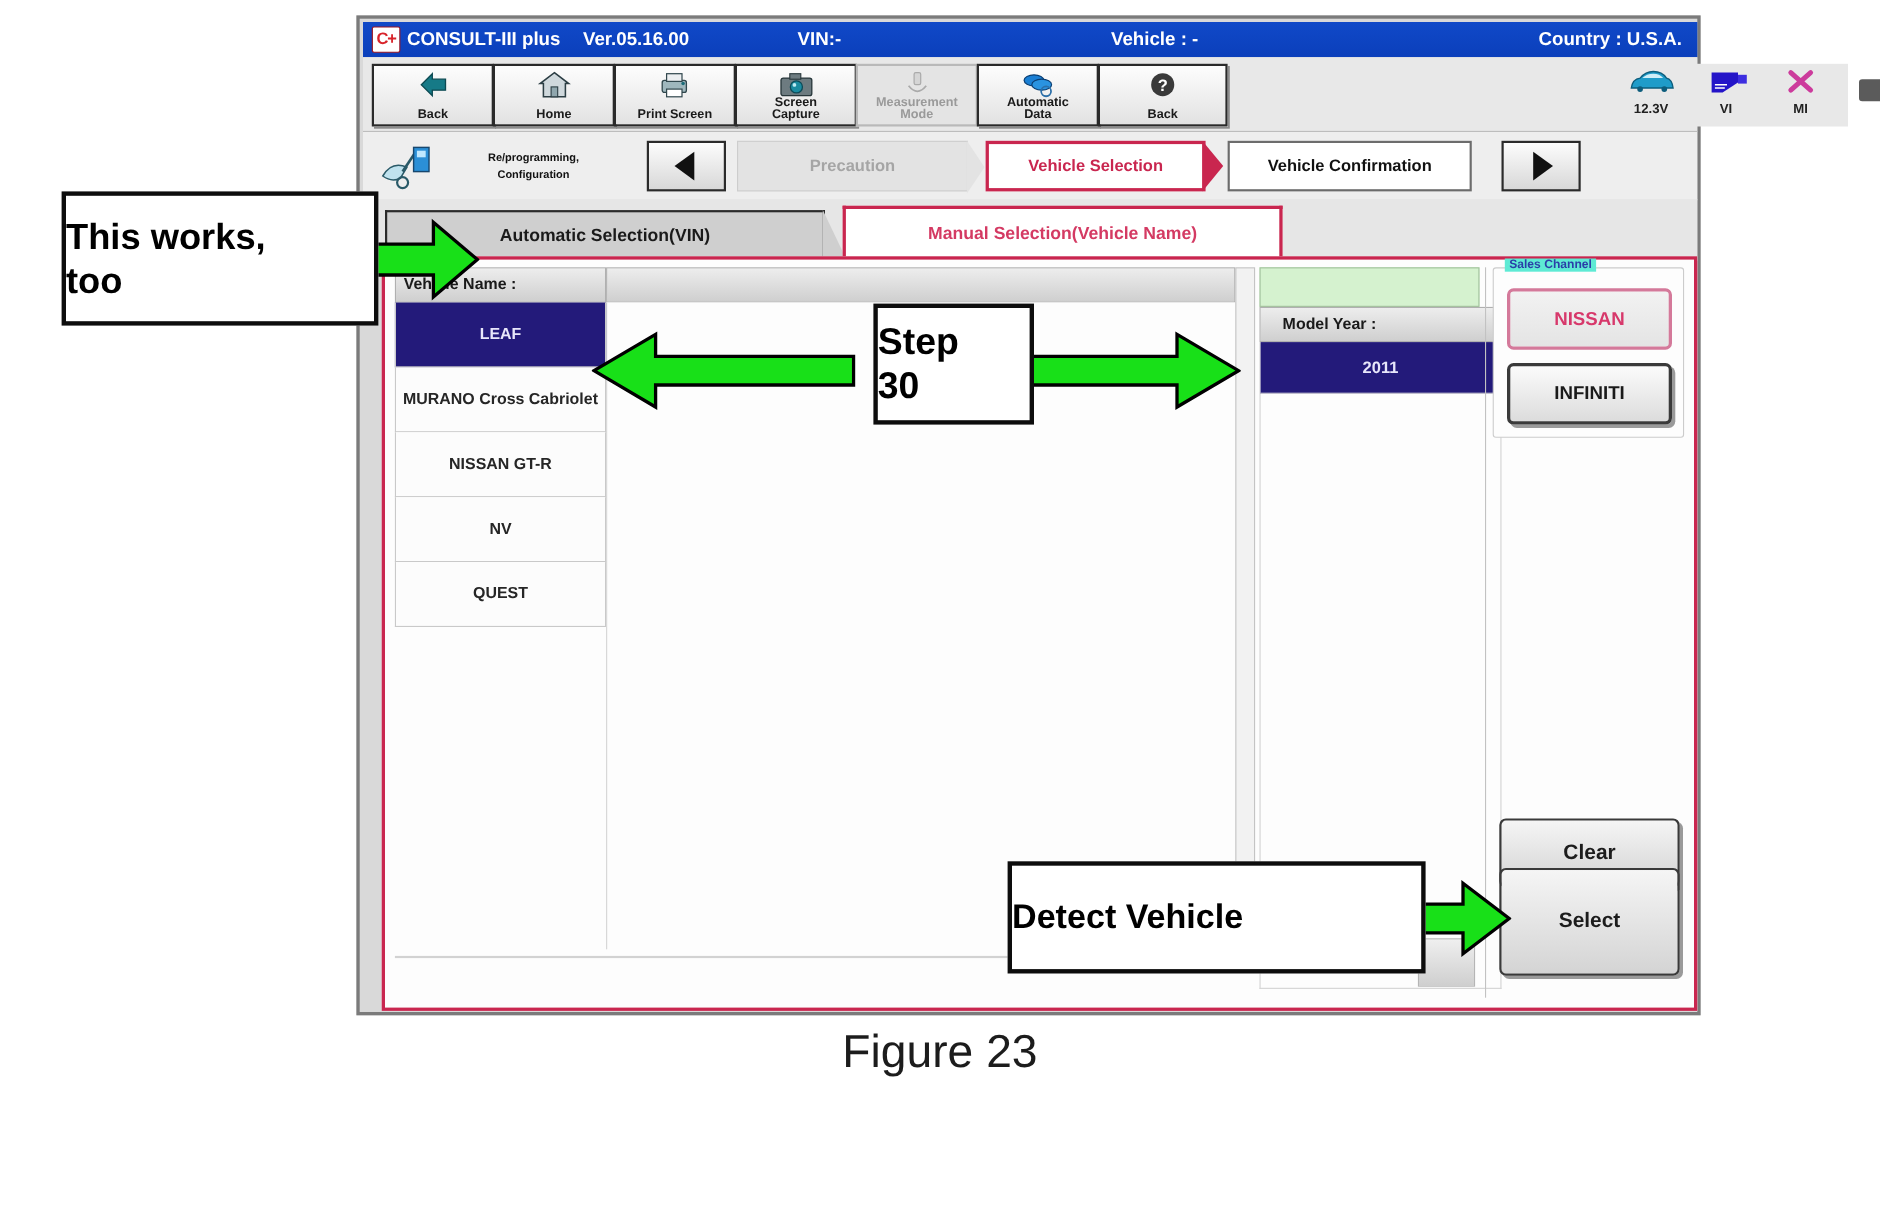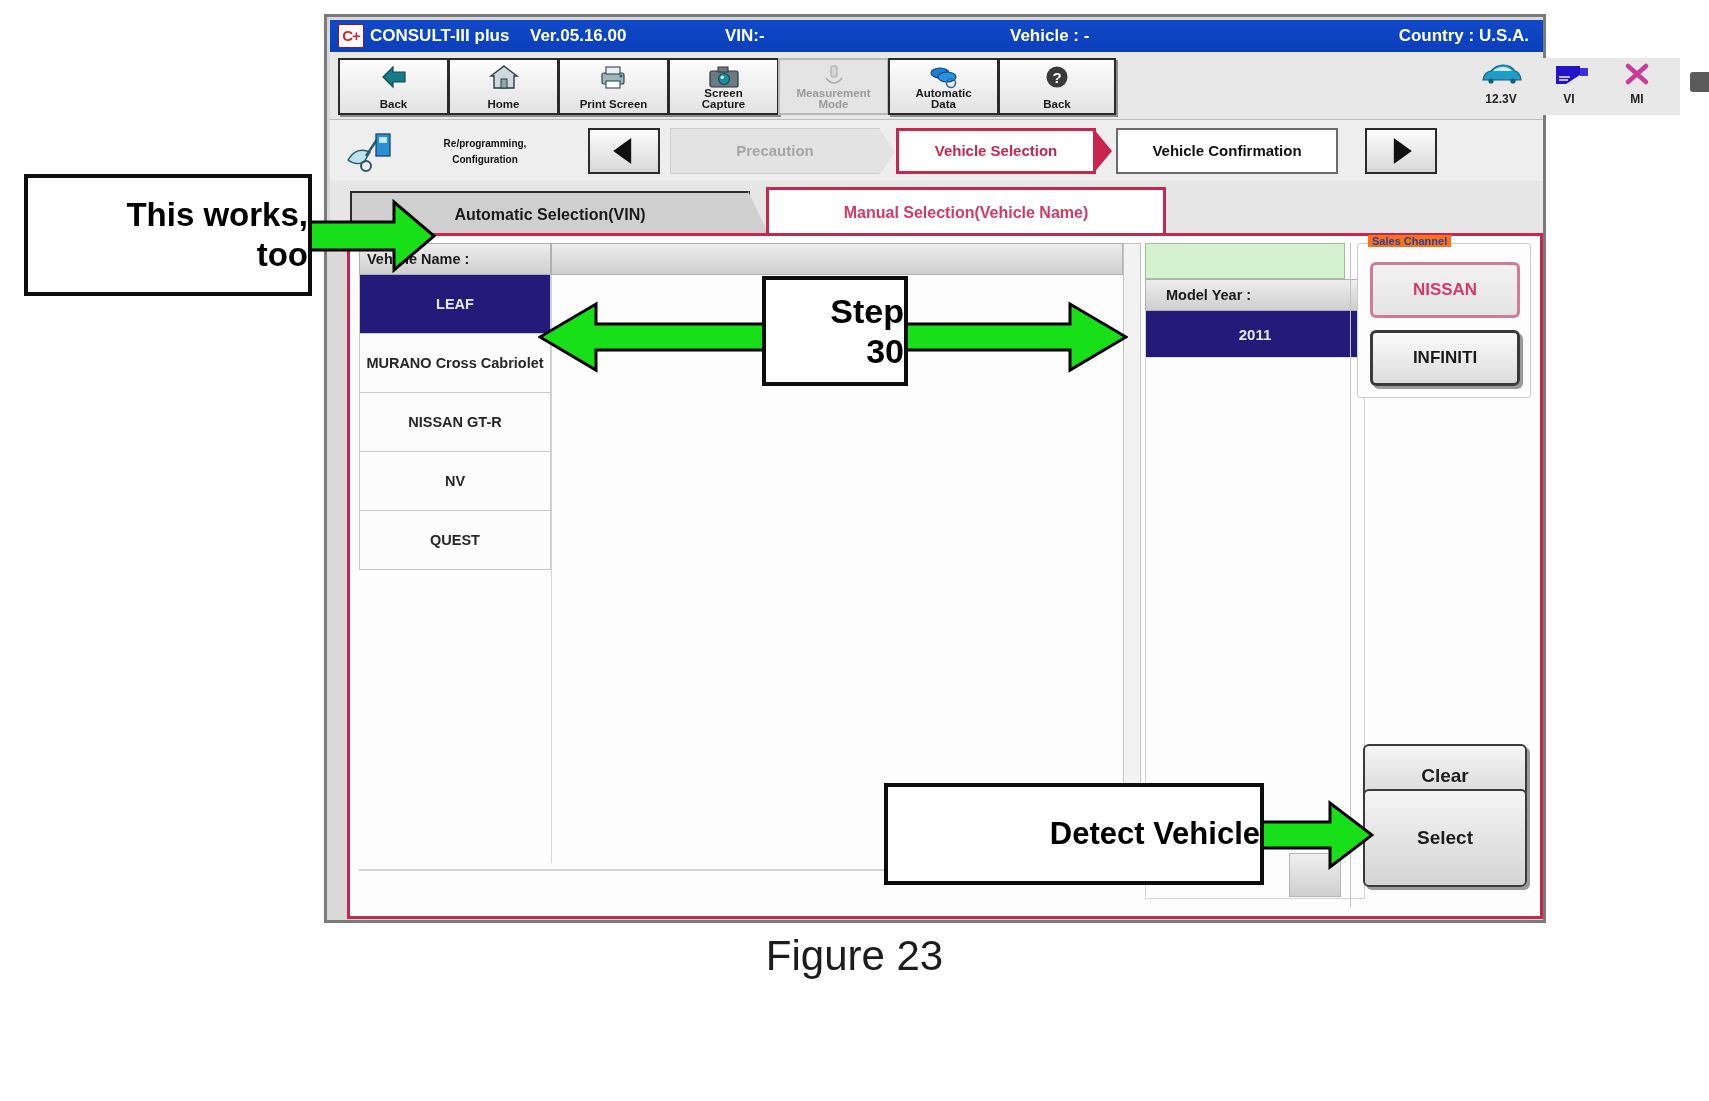--- a/index.html
+++ b/index.html
@@ -107,41 +107,41 @@
   #my-list{position:absolute;left:0;right:0;top:32px;bottom:0;background:#fdfdfd;border:1px solid #d3d3d3;
            border-top:none;box-sizing:border-box;}
   .myitem{height:46px;font-size:15px;font-weight:bold;color:#262626;display:flex;align-items:center;
           justify-content:center;border-bottom:1px solid #dcdcdc;}
   .myitem.sel{background:#231a7a;color:#e7e6fa;}
 
   
   #right-col{position:absolute;right:6px;top:4px;width:174px;bottom:6px;}
   #sales-group{position:absolute;left:0;top:0;width:174px;height:155px;border:1px solid #ccc;
                border-radius:3px;box-sizing:border-box;background:#fdfdfd;}
-  #sales-legend{position:absolute;left:10px;top:-9px;background:#f97316;padding:0 4px;font-size:11px;
+  #sales-legend{position:absolute;left:10px;top:-9px;background:#5eead4;padding:0 4px;font-size:11px;
                 font-weight:bold;color:#2b3fa8;}
   .brandbtn{position:absolute;left:12px;width:150px;height:56px;box-sizing:border-box;font-size:17px;
             font-weight:bold;display:flex;align-items:center;justify-content:center;border-radius:6px;}
   #btn-nissan{top:18px;background:linear-gradient(#f2f2f2,#e4e4e4);border:3px solid #d4799a;color:#d7386b;}
   #btn-infiniti{top:86px;background:linear-gradient(#fbfbfb,#dcdcdc);border:3px solid #3a3a3a;color:#1a1a1a;
                 box-shadow:3px 3px 0 #9a9a9a;}
   .actbtn{position:absolute;left:6px;width:164px;height:63px;box-sizing:border-box;font-size:19px;
           font-weight:bold;color:#1d1d1d;display:flex;align-items:center;justify-content:center;
           background:linear-gradient(#f5f5f5,#d4d4d4);border:2px solid #3a3a3a;border-radius:6px;
           box-shadow:3px 3px 0 #9a9a9a;}
   #btn-clear{bottom:100px;}
   #btn-select{bottom:20px;height:98px;}
   #right-div{position:absolute;right:186px;top:4px;width:1px;bottom:6px;background:#c2c2c2;}
   #small-box{position:absolute;right:196px;bottom:16px;width:52px;height:44px;
              background:linear-gradient(#efefef,#cfcfcf);border:1px solid #b5b5b5;box-sizing:border-box;}
 
   
   .callout{position:absolute;background:#ffffff;border:4px solid #0d0d0d;box-sizing:border-box;
-           display:flex;flex-direction:column;align-items:flex-end;justify-content:center;
-           color:#000;text-align:center;z-index:40;}
+           display:flex;flex-direction:column;align-items:flex-start;justify-content:center;
+           color:#000;text-align:center;z-index:40;margin-left:32px;}
   #co-works{left:24px;top:174px;width:288px;height:122px;font-size:33px;font-weight:bold;line-height:40px;}
   #co-step30{left:762px;top:276px;width:146px;height:110px;font-size:34px;font-weight:bold;line-height:40px;}
   #co-step31{left:884px;top:783px;width:380px;height:102px;}
   #co-step31 .l1{font-size:30px;line-height:38px;}
   #co-step31 .l2{font-size:31px;font-weight:bold;line-height:38px;}
 
   .garrow{position:absolute;z-index:35;}
   .garrow svg{display:block;}
 
   #figcap{position:absolute;left:0;right:0;top:932px;text-align:center;font-size:42px;color:#1c1c1c;

